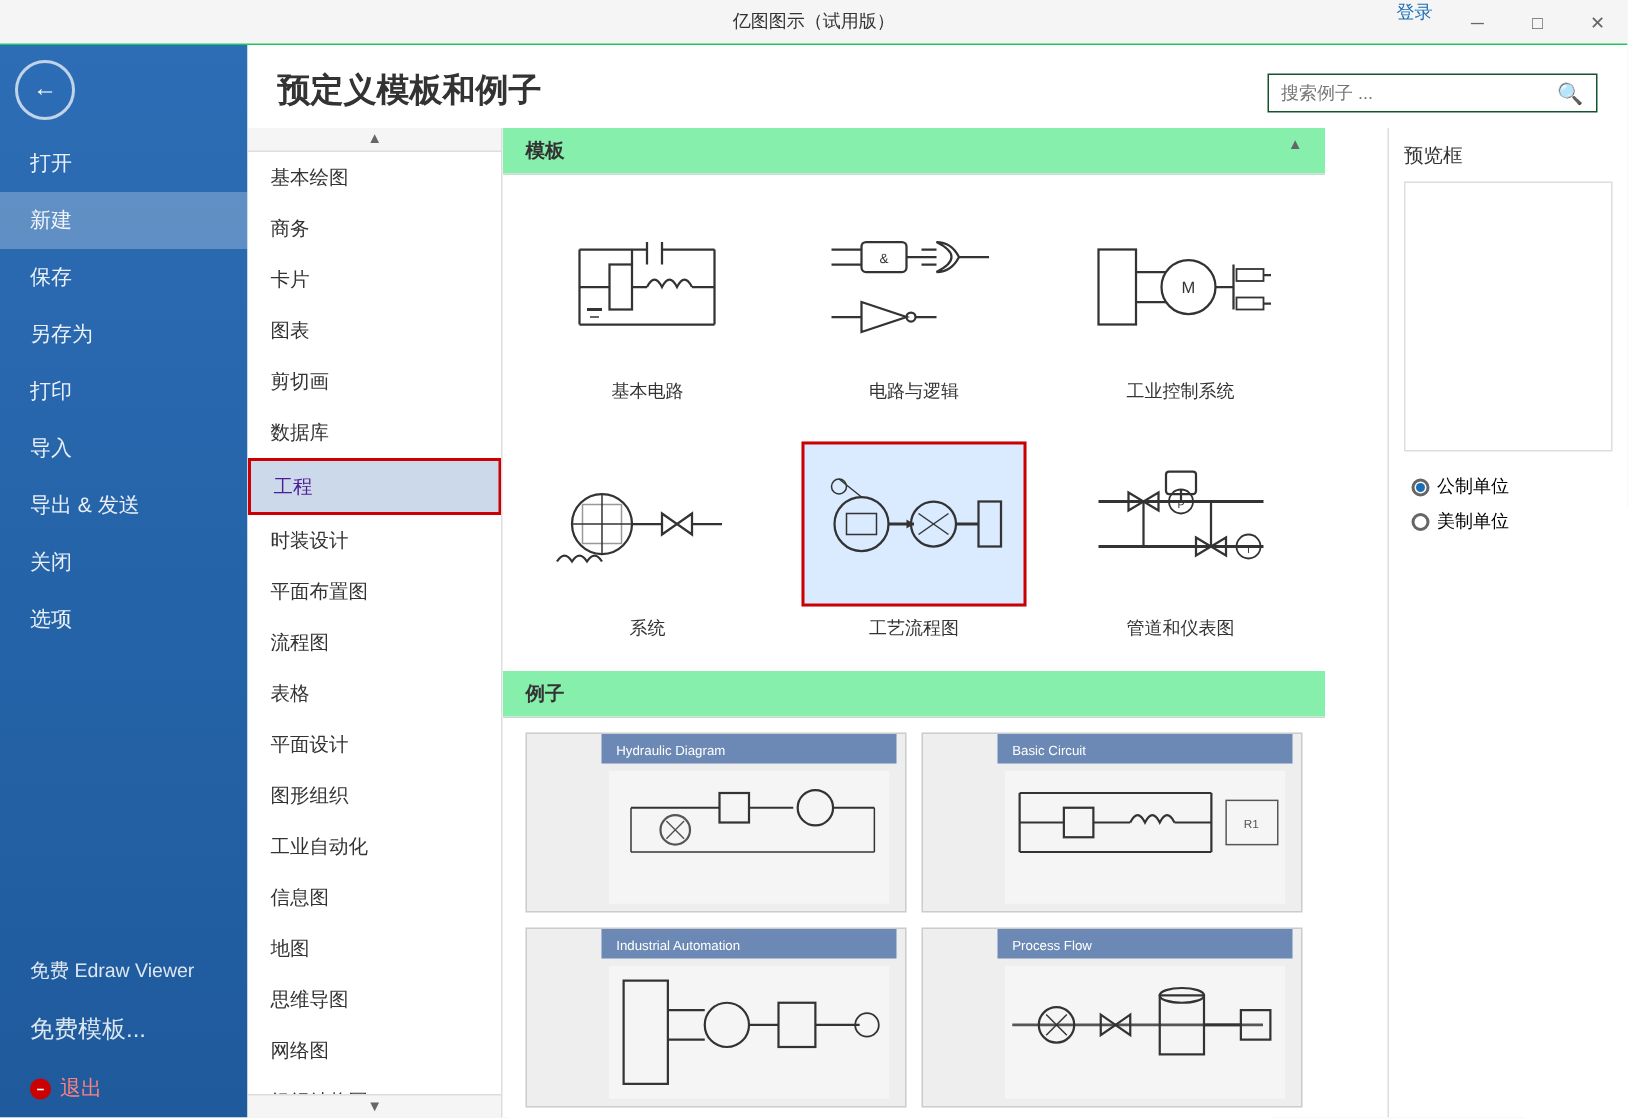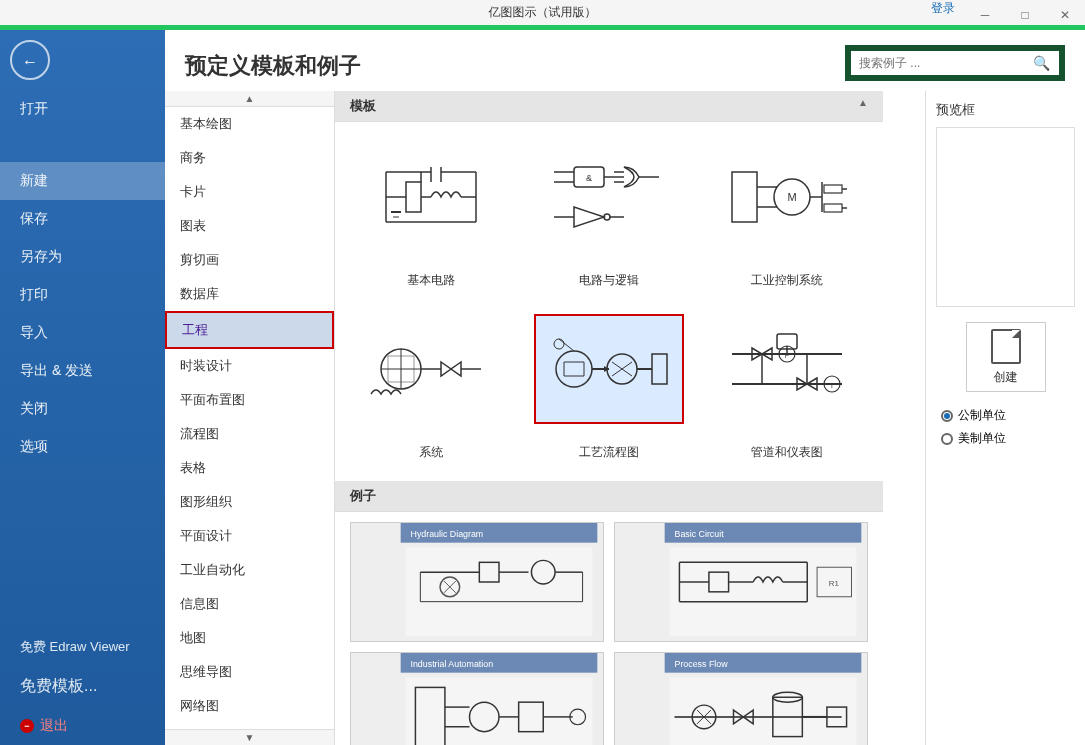--- a/index.html
+++ b/index.html
@@ -5,21 +5,21 @@
     * { box-sizing: border-box; margin: 0; padding: 0; }
     body { font-family: 'Microsoft YaHei', SimHei, sans-serif; font-size: 13px; background: #f0f0f0; width: 1085px; height: 745px; overflow: hidden; }
 
     
     .titlebar {
       background: #f5f5f5;
       height: 30px;
       display: flex;
       align-items: center;
       justify-content: center;
-      border-bottom: 5px solid #22c55e;
+      border-bottom: 1px solid #22c55e;
       position: relative;
       text-align: center;
     }
     .titlebar-title { font-size: 12px; color: #333; }
     .titlebar-controls { position: absolute; right: 0; top: 0; display: flex; height: 30px; }
     .titlebar-btn {
       width: 40px; height: 30px;
       display: flex; align-items: center; justify-content: center;
       font-size: 12px; cursor: pointer; color: #666;
     }
@@ -47,21 +47,21 @@
       cursor: pointer;
       color: white;
       font-size: 16px;
     }
     .sidebar-item {
       padding: 10px 20px;
       cursor: pointer;
       color: rgba(255,255,255,0.9);
       font-size: 14px;
     }
-    .sidebar-item.active { background: rgba(255,255,255,0.25); margin-top: 34px; }
+    .sidebar-item.active { background: rgba(255,255,255,0.25); }
     .sidebar-item.danger { color: #ff8080; display: flex; align-items: center; gap: 6px; }
     .sidebar-item.danger .dot { 
       width: 14px; height: 14px; background: #cc0000; border-radius: 50%;
       display: flex; align-items: center; justify-content: center;
       font-size: 9px; color: white; font-weight: bold;
     }
     .sidebar-spacer { flex: 1; }
     .sidebar-free-viewer { padding: 10px 20px; color: rgba(255,255,255,0.85); font-size: 13px; cursor: pointer; }
     .sidebar-free-template { padding: 10px 20px; color: rgba(255,255,255,0.85); font-size: 16px; cursor: pointer; }
 
@@ -77,21 +77,21 @@
     
     .content-header {
       padding: 15px 20px 10px;
       display: flex;
       align-items: flex-end;
       justify-content: space-between;
     }
     .content-title { font-size: 22px; font-weight: bold; color: #333; }
     .search-box {
       display: flex; align-items: center;
-      border: 6px solid #14532d;
+      border: 1px solid #14532d;
       padding: 4px 8px;
       width: 220px;
     }
     .search-box input {
       border: none; outline: none; font-size: 12px; width: 190px; color: #999;
       font-family: inherit;
     }
     .search-icon { color: #666; font-size: 14px; }
 
     
@@ -142,21 +142,21 @@
     
     .templates-panel {
       flex: 1;
       overflow-y: auto;
       padding: 0;
     }
     .templates-panel::-webkit-scrollbar { width: 8px; }
     .templates-panel::-webkit-scrollbar-thumb { background: #ccc; }
 
     .section-header {
-      background: #e5e5e5;
+      background: #86efac;
       padding: 6px 15px;
       font-size: 13px;
       font-weight: bold;
       color: #333;
       border-bottom: 1px solid #ddd;
       display: flex;
       justify-content: space-between;
       position: sticky;
       top: 0;
       z-index: 10;
@@ -181,21 +181,21 @@
       border: 2px solid transparent;
       display: flex; align-items: center; justify-content: center;
       background: white;
       overflow: hidden;
     }
     .template-thumb.selected {
       background: #daeaff;
       border: 2px solid #cc0000;
     }
     .template-label {
-      margin-top: 20px;
+      margin-top: 6px;
       font-size: 12px;
       color: #333;
       text-align: center;
     }
 
     
     .circuit-svg { width: 130px; height: 90px; }
 
     
     .examples-section { margin-top: 0; }
@@ -379,24 +379,24 @@
         <div class="cat-item">
           <span>平面布置图</span>
         </div>
         <div class="cat-item">
           <span>流程图</span>
         </div>
         <div class="cat-item">
           <span>表格</span>
         </div>
         <div class="cat-item">
+          <span>平面设计</span>
+        </div>
+        <div class="cat-item">
           <span>图形组织</span>
-        </div>
-        <div class="cat-item">
-          <span>平面设计</span>
         </div>
         <div class="cat-item">
           <span>工业自动化</span>
         </div>
         <div class="cat-item">
           <span>信息图</span>
         </div>
         <div class="cat-item">
           <span>地图</span>
         </div>
@@ -658,24 +658,20 @@
                 </svg>
               </div>
             </div>
           </div>
         </div>
       </div>
 
       <div class="preview-panel">
         <span class="preview-title">预览框</span>
         <div class="preview-box"></div>
-        <div class="create-btn">
-          <div class="create-icon"></div>
-          <span class="create-btn-label">创建</span>
-        </div>
         <div class="radio-group">
           <label class="radio-item">
             <div class="radio-circle checked"></div>
             <span>公制单位</span>
           </label>
           <label class="radio-item">
             <div class="radio-circle"></div>
             <span>美制单位</span>
           </label>
         </div>

